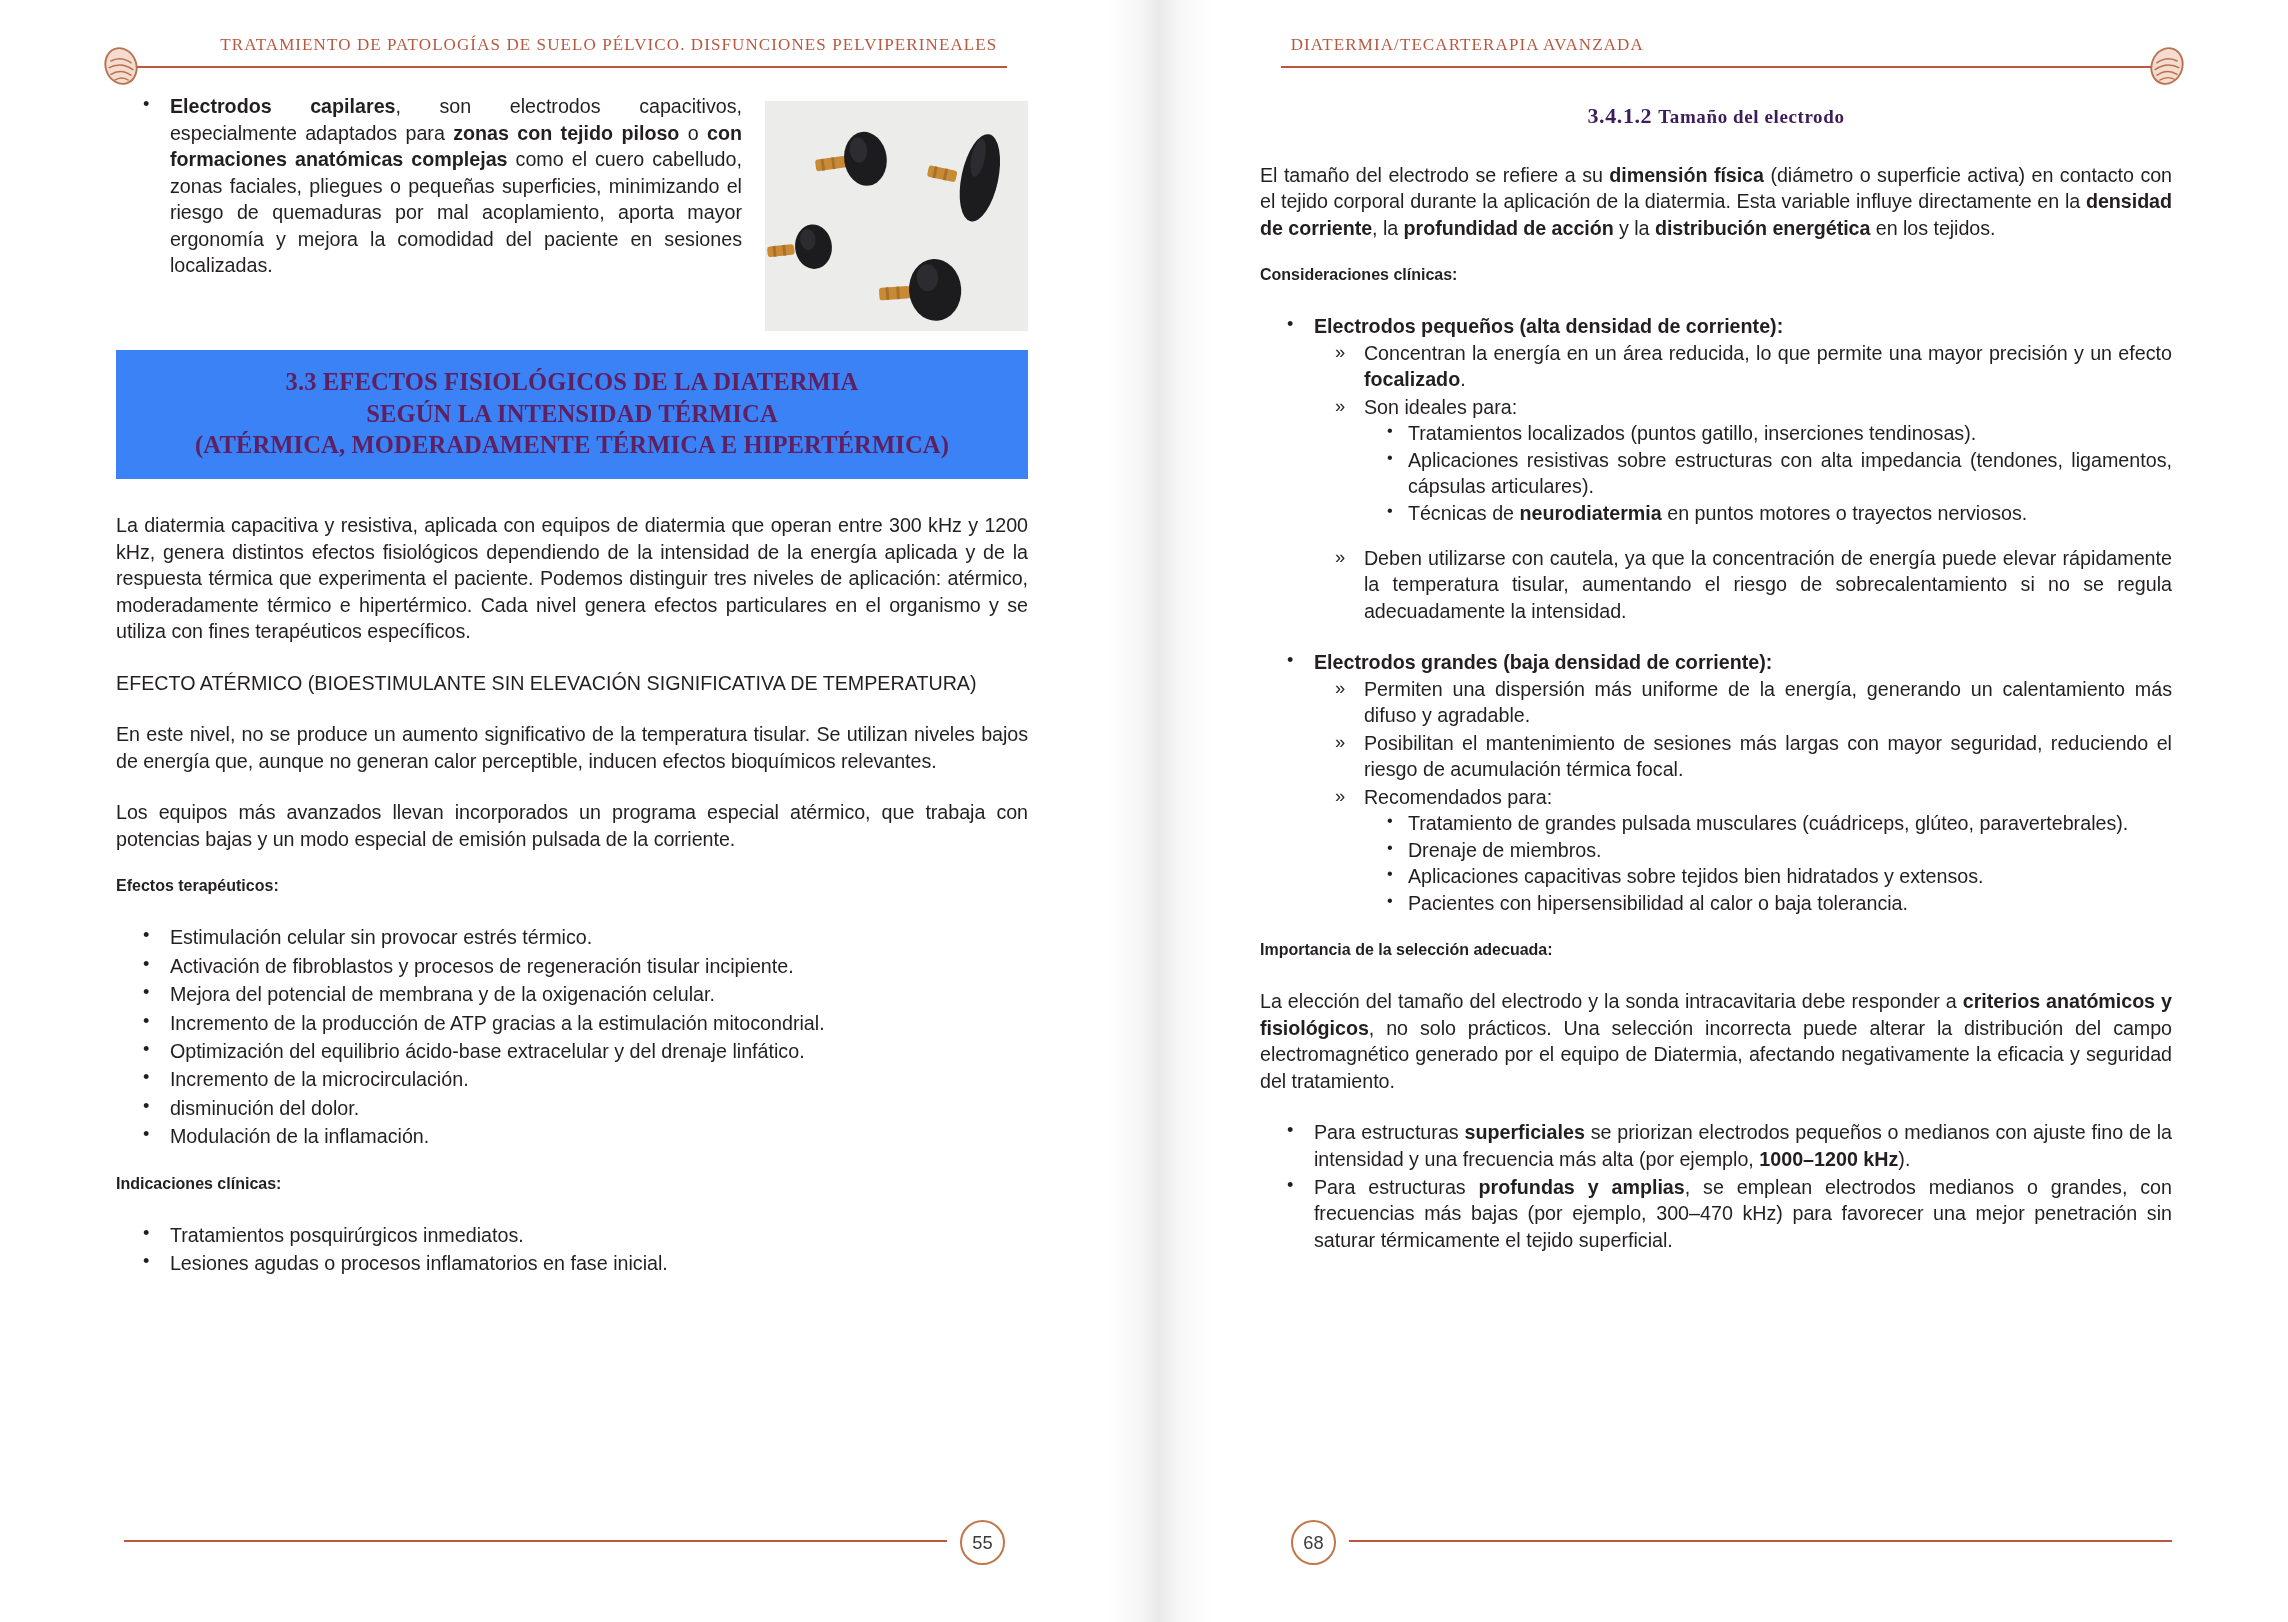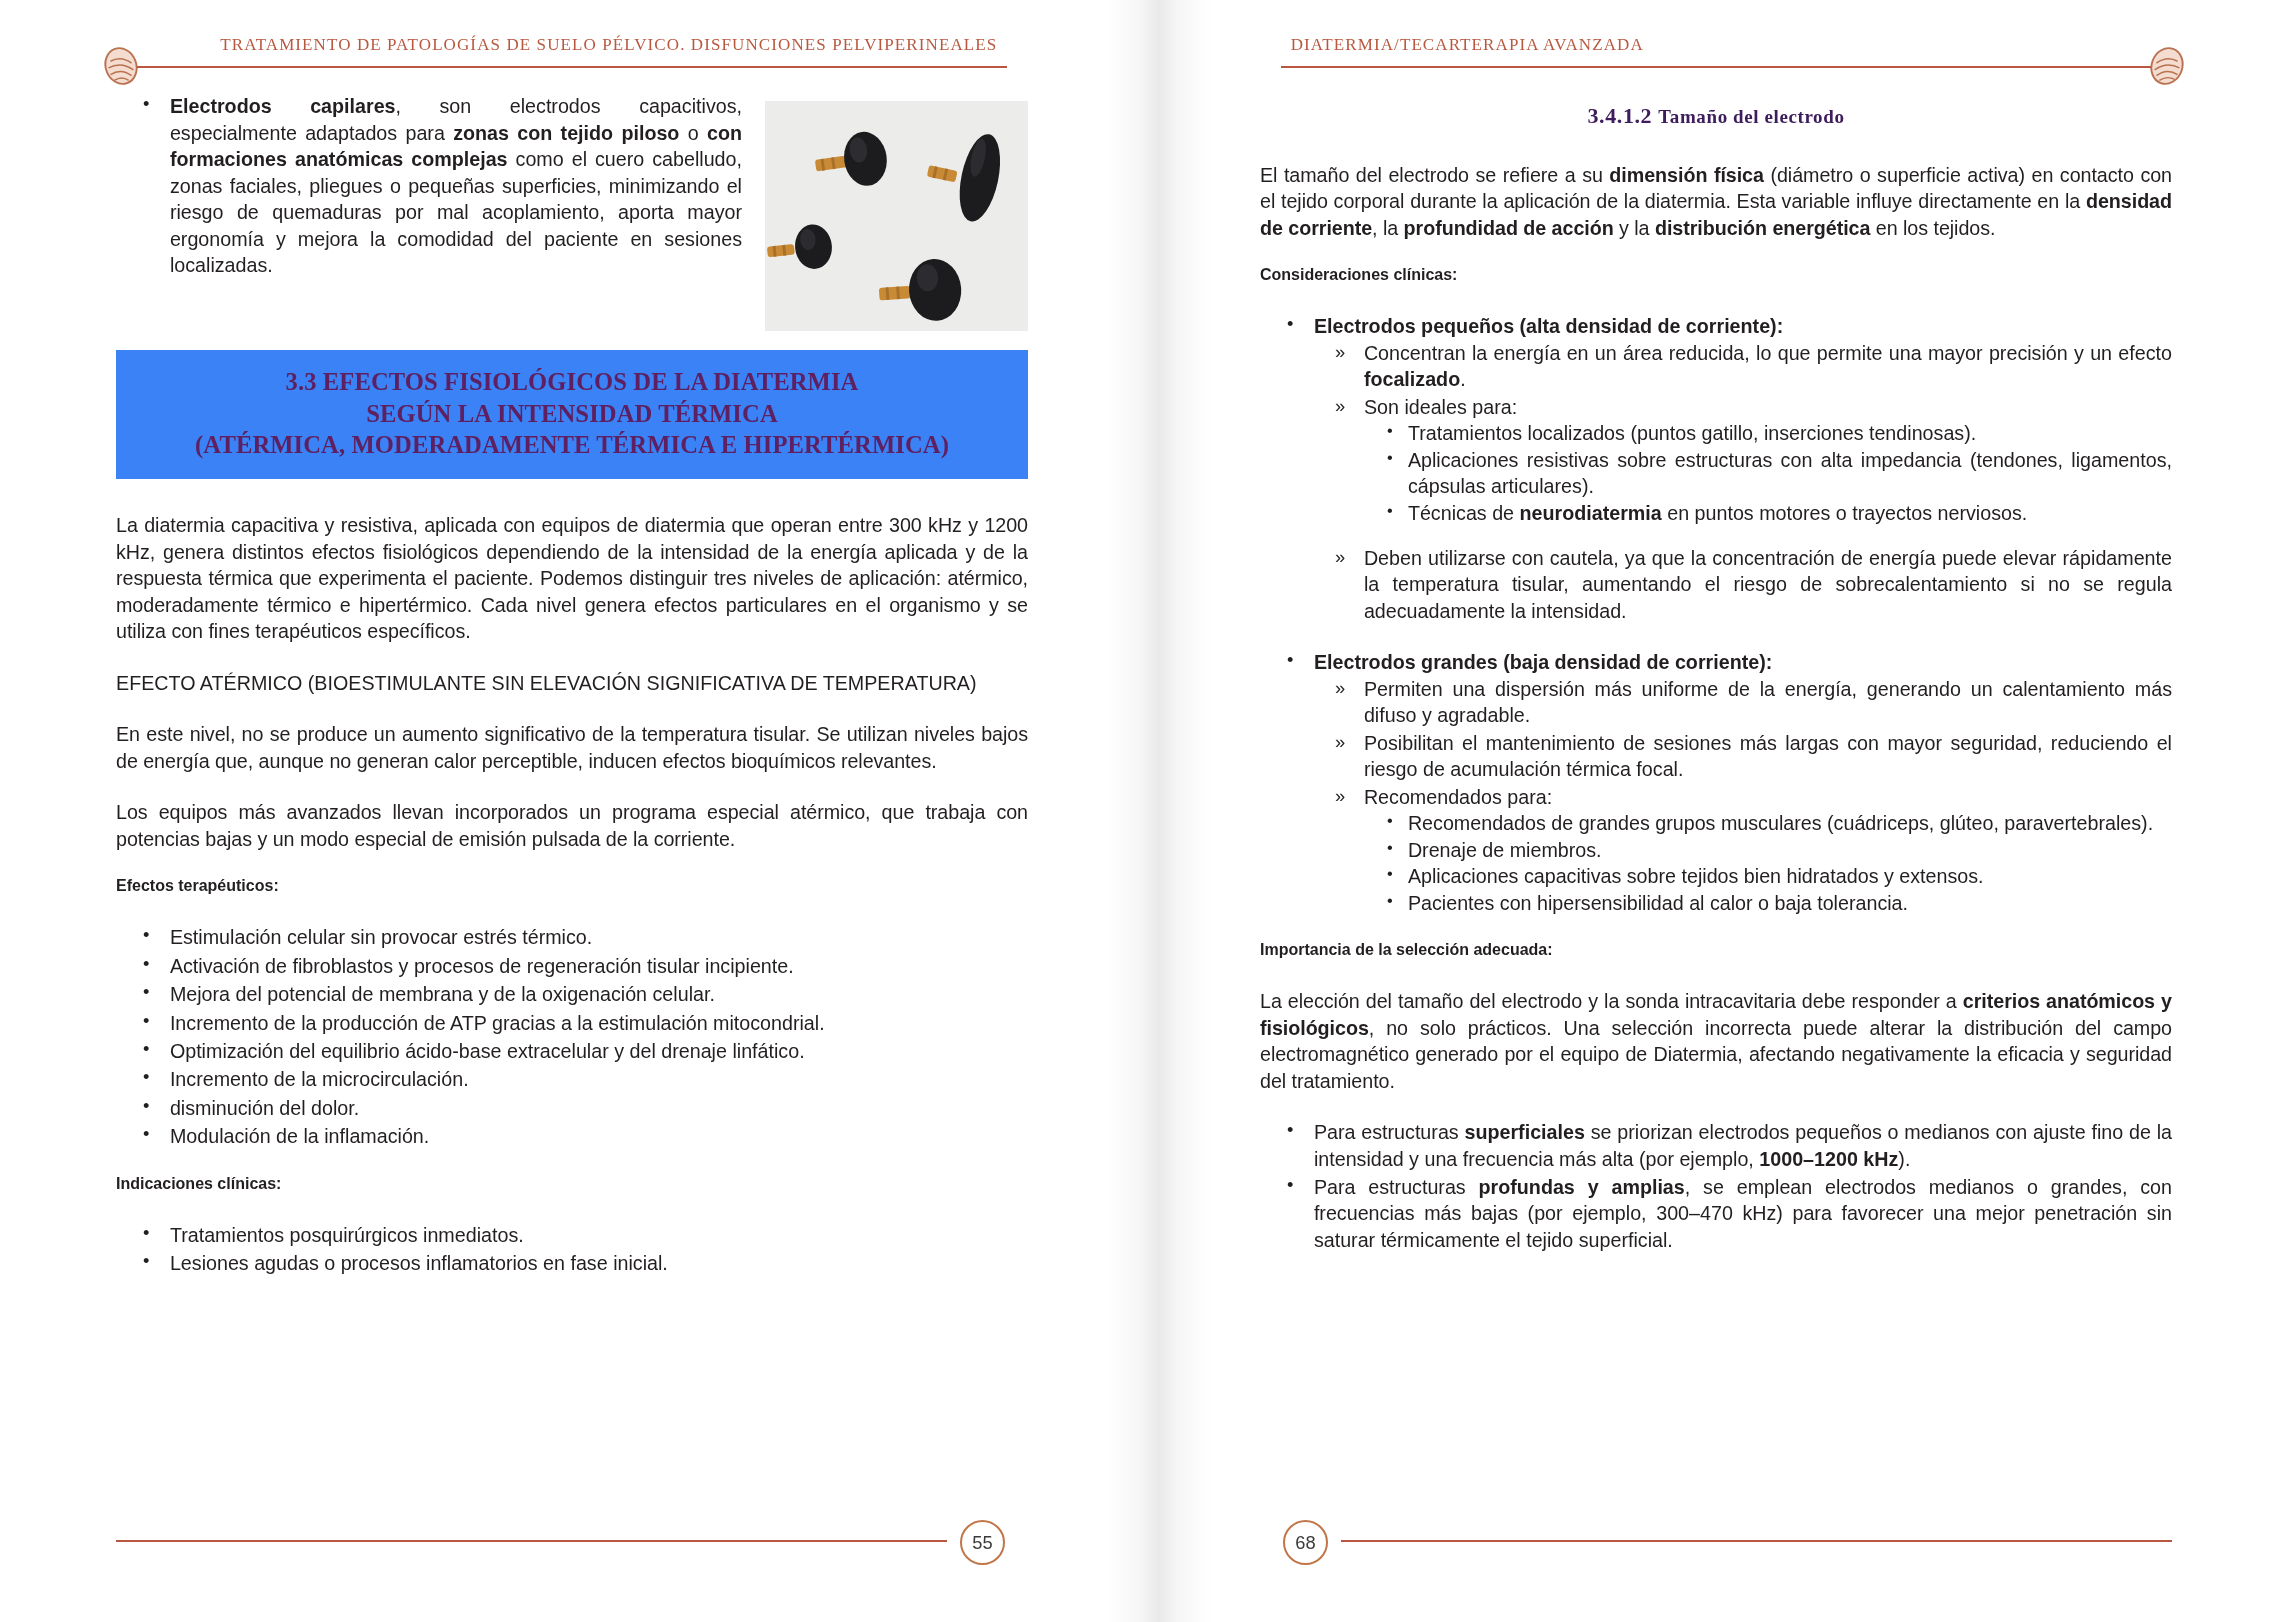--- a/index.html
+++ b/index.html
@@ -212,21 +212,21 @@
     background: #e9e9e7;
     position: relative;
     overflow: hidden;
   }
   .photo svg { display: block; }
 
   
   .folio {
     position: absolute;
     bottom: 60px;
-    left: 116px;
+    left: 124px;
     right: 116px;
     height: 42px;
   }
   .folio-rule {
     position: absolute;
     top: 20px;
     height: 1.9px;
     background: #b9583f;
   }
   .folio-left  .folio-rule { left: 0;  right: 81px; }
@@ -402,21 +402,21 @@
     </ul>
 
     <ul class="lvl1">
       <li>
         <span class="lead-in">Electrodos grandes (baja densidad de corriente):</span>
         <ul class="lvl2">
           <li><span>Permiten una dispersión más uniforme de la energía, generando un calentamiento más difuso y agradable.</span></li>
           <li><span>Posibilitan el mantenimiento de sesiones más largas con mayor seguridad, reduciendo el riesgo de acumulación térmica focal.</span></li>
           <li><span>Recomendados para:</span>
             <ul class="lvl3">
-              <li><span>Recomendados de grandes grupos musculares (cuádriceps, glúteo, paravertebrales).</span></li>
+              <li><span>Tratamiento de grandes pulsada musculares (cuádriceps, glúteo, paravertebrales).</span></li>
               <li><span>Drenaje de miembros.</span></li>
               <li><span>Aplicaciones capacitivas sobre tejidos bien hidratados y extensos.</span></li>
               <li><span>Pacientes con hipersensibilidad al calor o baja tolerancia.</span></li>
             </ul>
           </li>
         </ul>
       </li>
     </ul>
 
     <p class="subhead">Importancia de la selección adecuada:</p>

